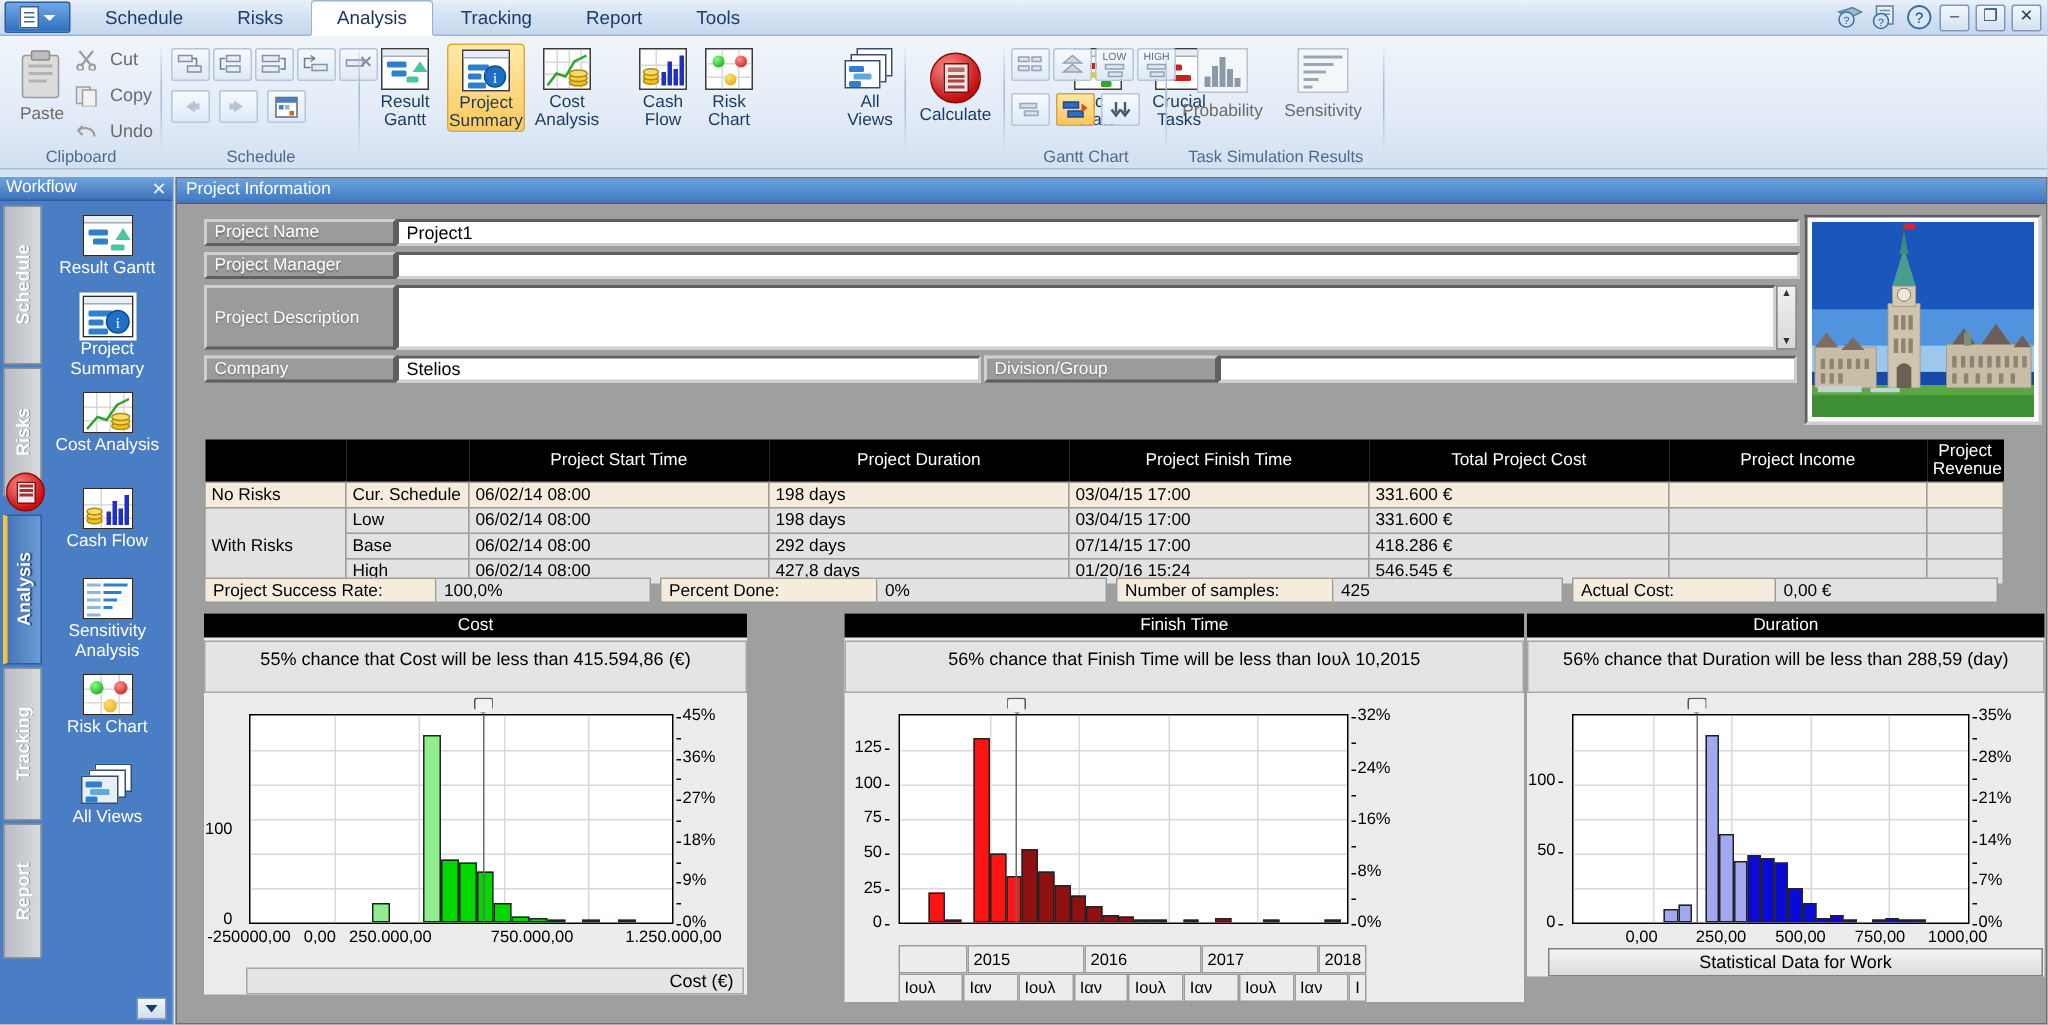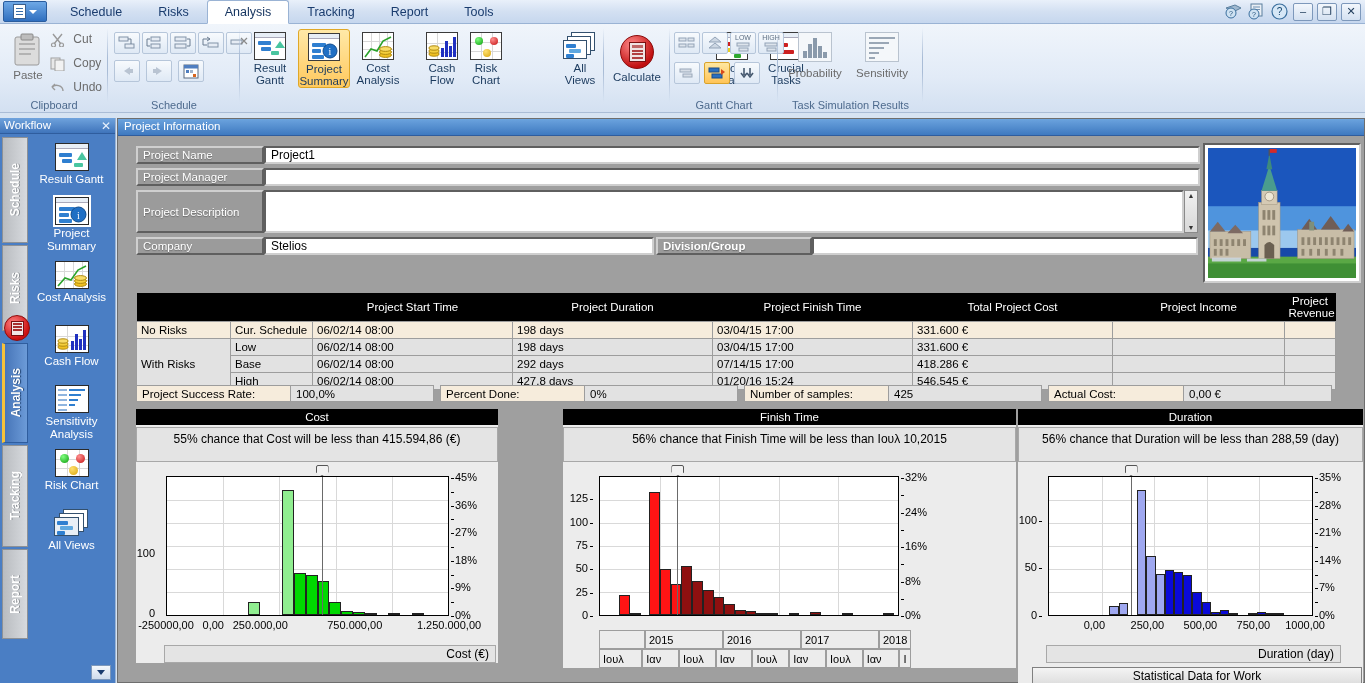--- a/index.html
+++ b/index.html
@@ -776,21 +776,21 @@
         <div class="finput" style="width:920px;align-items:flex-start;padding-top:2px;"></div>
         <div class="scrollsm">
             <i>▲</i>
             <i>▼</i>
           </div>
       </div>
 
       <div class="fieldrow" style="left:18px;top:100px;height:18px;width:1064px;">
         <div class="flabel" style="width:128px;">Company</div>
         <div class="finput" style="width:390px;">Stelios</div>
-        <div class="flabel" style="width:156px;margin-left:2px;font-weight:bold;">Division/Group</div>
+        <div class="flabel" style="width:156px;margin-left:2px;">Division/Group</div>
         <div class="finput" style="width:386px;"></div>
       </div>
 
       <div class="pimg">
         <div class="photo">
           <svg width="100%" height="100%" viewBox="0 0 152 134" preserveAspectRatio="none">
             <rect x="0" y="0" width="152" height="134" fill="#1749a8"></rect>
             <rect x="0" y="0" width="152" height="70" fill="#1b56bd"></rect>
             <rect x="0" y="60" width="152" height="35" fill="#4f94dd"></rect>
             <rect x="0" y="85" width="152" height="18" fill="#9cc8ee"></rect>
@@ -1173,19 +1173,18 @@
               <div class="ytickr" style="left: 4px; top: -5px;">35%</div>
             </div>
           <div style="position:absolute;left:0;top:142px;width:345px;height:14px;" id="du-x-axis">
               <div class="xtick" style="left: 76.375px; top: 1px; transform: translateX(-50%);">0,00</div>
               <div class="xtick" style="left: 129.375px; top: 1px; transform: translateX(-50%);">250,00</div>
               <div class="xtick" style="left: 182.375px; top: 1px; transform: translateX(-50%);">500,00</div>
               <div class="xtick" style="left: 235.375px; top: 1px; transform: translateX(-50%);">750,00</div>
               <div class="xtick" style="left: 287.05px; top: 1px; transform: translateX(-50%);">1000,00</div>
             </div>
         </div>
-        <div class="axlabel" style="margin:17px 0 0 28px;width:295px;">Duration (day)</div>
         <div class="statbtn" style="margin:4px 0 0 14px;width:330px;">Statistical Data for Work</div>
       </div>
 
     </div>
   </div>
 </div>
 
 </body></html>

